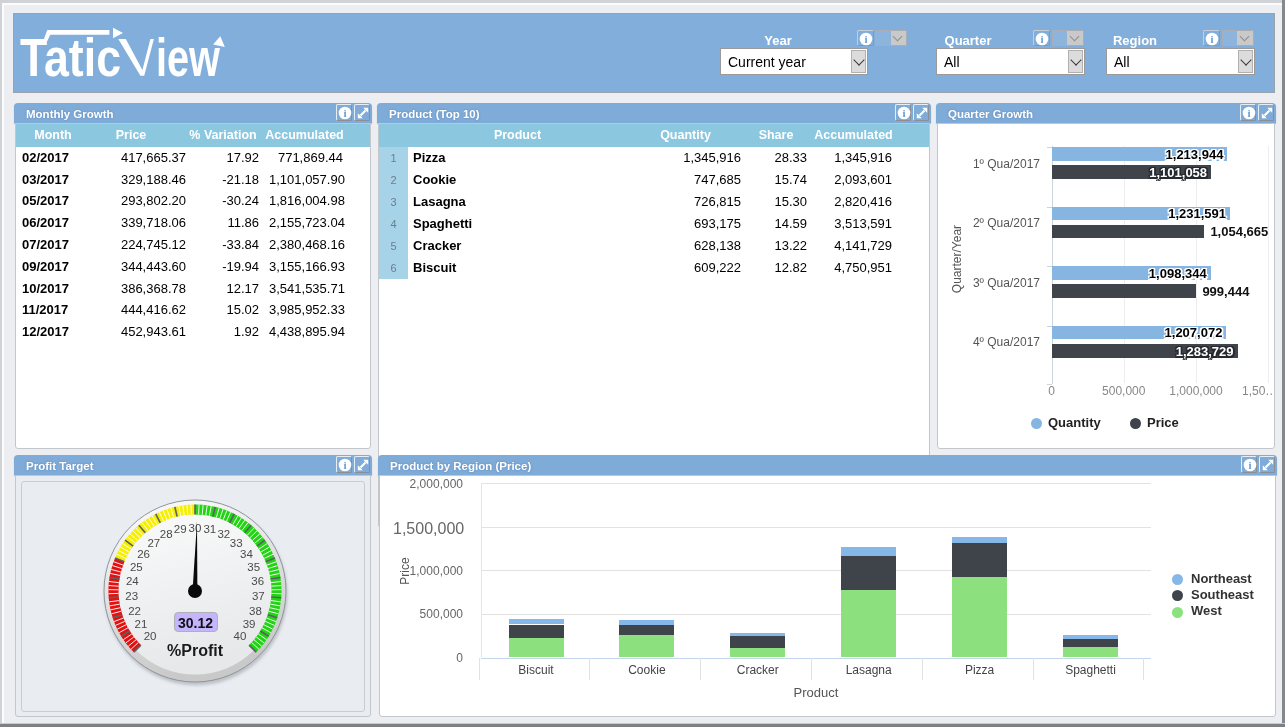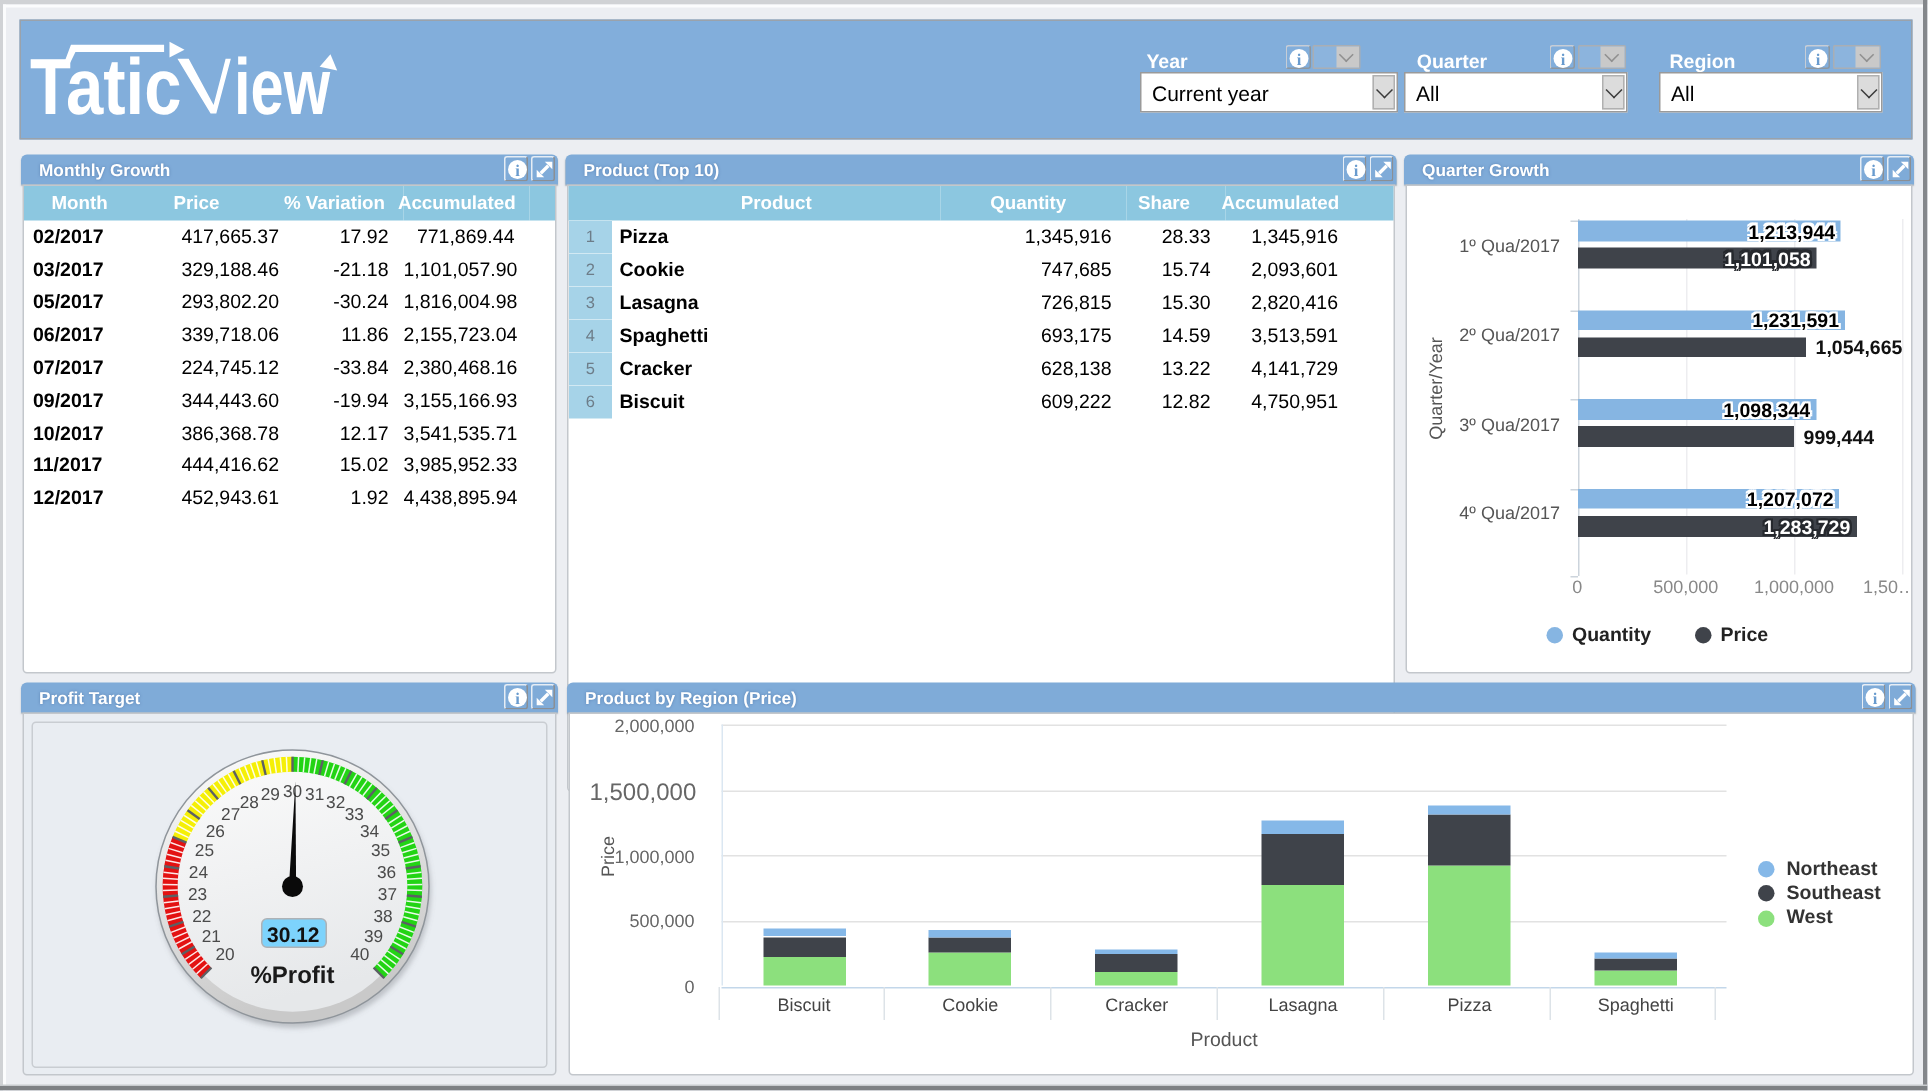--- a/index.html
+++ b/index.html
@@ -91,21 +91,21 @@
   <div class="flabel" style="left:720px;">Year</div>
   <div class="finfo" style="left:843px;">
       <svg width="14" height="14" style="position:absolute;left:1px;top:1px;">
         <circle cx="7" cy="7" r="6.3" fill="#fff"></circle>
         <text x="7" y="11.2" font-size="11" font-weight="bold" font-family="Liberation Serif" fill="#699bce" text-anchor="middle">i</text>
       </svg>
     </div>
   <div class="fmini" style="left:861.3px;">
       <span class="mright"></span>
     </div>
-  <div class="fselect" style="left:746px; width:172px;">
+  <div class="fselect" style="left:706px; width:148px;">
       <span class="txt">Current year</span>
       <span class="btn"></span>
     </div>
   <div class="flabel" style="left:910px;">Quarter</div>
   <div class="finfo" style="left:1019.3px;">
       <svg width="14" height="14" style="position:absolute;left:1px;top:1px;">
         <circle cx="7" cy="7" r="6.3" fill="#fff"></circle>
         <text x="7" y="11.2" font-size="11" font-weight="bold" font-family="Liberation Serif" fill="#699bce" text-anchor="middle">i</text>
       </svg>
     </div>
@@ -545,21 +545,21 @@
       <text x="158.7" y="79.7" font-size="11.5" fill="#4a4a4a" text-anchor="middle" font-family="Liberation Sans">35</text>
       <text x="162.7" y="94.1" font-size="11.5" fill="#4a4a4a" text-anchor="middle" font-family="Liberation Sans">36</text>
       <text x="163.3" y="109.0" font-size="11.5" fill="#4a4a4a" text-anchor="middle" font-family="Liberation Sans">37</text>
       <text x="160.4" y="123.6" font-size="11.5" fill="#4a4a4a" text-anchor="middle" font-family="Liberation Sans">38</text>
       <text x="154.1" y="137.2" font-size="11.5" fill="#4a4a4a" text-anchor="middle" font-family="Liberation Sans">39</text>
       <text x="144.9" y="148.9" font-size="11.5" fill="#4a4a4a" text-anchor="middle" font-family="Liberation Sans">40</text>
       <polygon points="97.60,99.93 101.98,30.03 102.40,100.07" fill="#0a0a0a"></polygon>
       <circle cx="100" cy="100" r="7" fill="#0a0a0a"></circle>
       </svg>
     </div>
-    <div style="position:absolute;left:157.5px;top:135.5px;width:44px;height:20.5px;background:#7dd3fc;border:1px solid #aeb2b6;border-radius:4px;font-size:14px;font-weight:bold;text-align:center;line-height:20px;color:#111;">30.12</div>
+    <div style="position:absolute;left:157.5px;top:135.5px;width:44px;height:20.5px;background:#c4b5fd;border:1px solid #aeb2b6;border-radius:4px;font-size:14px;font-weight:bold;text-align:center;line-height:20px;color:#111;">30.12</div>
     <div style="position:absolute;left:119px;top:165.5px;width:120px;text-align:center;font-size:16px;font-weight:bold;color:#1a1a1a;">%Profit</div>
   </div>
 </div>
 
 <div class="panel" id="pbr" style="left:378px; top:455px; width:899px; height:262px;">
   <div class="ptitle">
       <span class="t">Product by Region (Price)</span>
     <span class="pbtn info">
         <svg width="14" height="14" style="position:absolute;left:0.5px;top:1px;">
           <circle cx="7" cy="7" r="6.3" fill="#fff"></circle>

